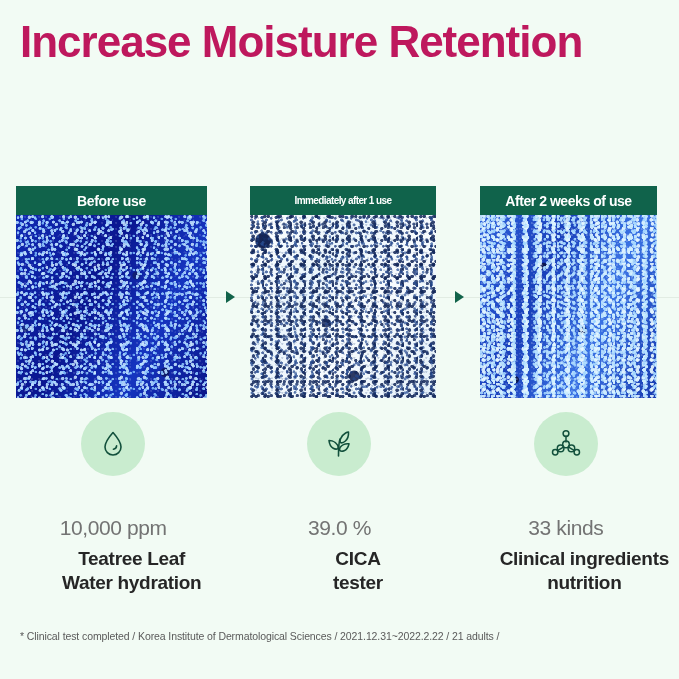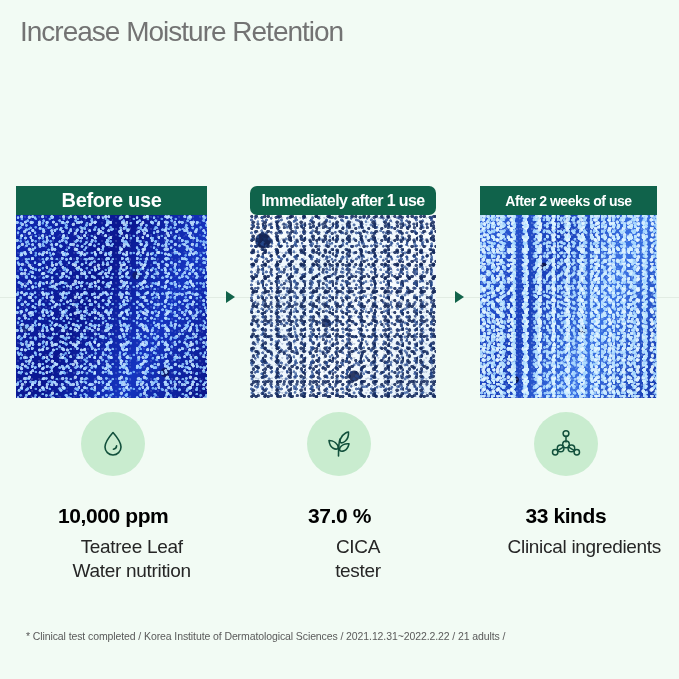--- a/index.html
+++ b/index.html
@@ -15,25 +15,25 @@
     overflow: hidden;
     position: relative;
   }
 
   
   .headline {
     position: absolute;
     left: 20px;
     top: 16px;
     width: 650px;
-    font-size: 28px;
-    font-weight: normal;
+    font-size: 44px;
+    font-weight: bold;
     line-height: 1.16;
     letter-spacing: -1.0px;
-    color: #737373;
+    color: #be185d;
   }
   .headline .line { display: block; white-space: nowrap; }
 
   
   .hrule {
     position: absolute;
     left: 0;
     top: 297px;
     width: 679px;
     height: 1px;
@@ -60,31 +60,31 @@
   .panel-3 { left: 480px; width: 177px; }
 
   .panel-label {
     position: absolute;
     left: 0;
     top: 0;
     width: 100%;
     height: 29px;
     background: #10634b;
     color: #ffffff;
-    font-size: 20px;
+    font-size: 14px;
     font-weight: bold;
     letter-spacing: -0.35px;
     display: flex;
     align-items: center;
     justify-content: center;
     box-sizing: border-box;
     z-index: 3;
     white-space: nowrap;
   }
-  .panel-2 .panel-label { font-size: 16px; letter-spacing: -0.6px; border-radius: 7px; }
+  .panel-2 .panel-label { font-size: 10px; letter-spacing: -0.6px; }
   .panel-3 .panel-label { font-size: 14px; letter-spacing: -0.45px; }
 
   .micro {
     position: absolute;
     left: 0;
     top: 29px;
     width: 100%;
     height: 183px;
     overflow: hidden;
   }
@@ -252,50 +252,49 @@
     width: 64px;
     height: 64px;
     border-radius: 50%;
     background: #c9eccf;
     display: flex;
     align-items: center;
     justify-content: center;
   }
   .stat-icon svg { display: block; }
   .stat-value {
-    margin-top: 28px;
+    margin-top: 40px;
     font-size: 21px;
-    font-weight: bold;
-    color: #000000;
+    font-weight: normal;
+    color: #737373;
     letter-spacing: -0.4px;
     white-space: nowrap;
   }
   .stat-desc {
     margin-top: 7px;
     font-size: 19px;
-    font-weight: 400;
+    font-weight: 700;
     color: #262626;
     line-height: 1.28;
     text-align: center;
     letter-spacing: -0.3px;
     margin-left: 37px;
   }
   .stat-desc span { display: block; white-space: nowrap; }
 
   
   .footnote {
     position: absolute;
     left: 20px;
     top: 628px;
     width: 645px;
     font-size: 10.5px;
     line-height: 1.55;
     color: #5a5a5a;
     letter-spacing: -0.1px;
-    margin-left: 6px;
   }
   .footnote span { display: block; white-space: nowrap; }
 </style>
 </head>
 <body>
 
 <div class="headline">
   <span class="line">Increase Moisture Retention</span>
 </div>
 
@@ -334,34 +333,34 @@
   <div class="stat">
     <div class="stat-icon">
       <svg width="34" height="34" viewBox="0 0 34 34" fill="none" stroke="#12503c" stroke-width="1.6" stroke-linecap="round" stroke-linejoin="round">
         <path d="M17 5.5 C17 5.5 9 14.5 9 20 a8 8 0 0 0 16 0 C25 14.5 17 5.5 17 5.5 Z"></path>
         <path d="M20.6 18.8 a3.6 3.6 0 0 1 -3.2 3.4"></path>
       </svg>
     </div>
     <div class="stat-value">10,000 ppm</div>
     <div class="stat-desc">
       <span>Teatree Leaf</span>
-      <span>Water nutrition</span>
+      <span>Water hydration</span>
     </div>
   </div>
 
   <div class="stat">
     <div class="stat-icon">
       <svg width="36" height="36" viewBox="0 0 36 36" fill="none" stroke="#12503c" stroke-width="1.6" stroke-linecap="round" stroke-linejoin="round">
         <path d="M17.5 30 C17.5 22 17.5 17 19 13"></path>
         <path d="M19.5 12.8 C22.5 6.5 27.5 6 27.5 6 C27.5 6 27.8 12 24.4 15 C21.6 17.5 19.3 16.6 19.3 16.6 C19.3 16.6 18.6 14.6 19.5 12.8 Z"></path>
         <path d="M16.6 19.2 C13.5 14.2 8 14.5 8 14.5 C8 14.5 8.6 20.3 12.2 22.3 C14.9 23.8 17 22.6 17 22.6 C17 22.6 17.4 20.7 16.6 19.2 Z"></path>
         <path d="M19.2 21.2 C22.4 17.2 28 17.8 28 17.8 C28 17.8 26.8 23.2 23.1 24.7 C20.4 25.8 18.6 24.4 18.6 24.4 C18.6 24.4 18.5 22.4 19.2 21.2 Z"></path>
       </svg>
     </div>
-    <div class="stat-value">37.0 %</div>
+    <div class="stat-value">39.0 %</div>
     <div class="stat-desc">
       <span>CICA</span>
       <span>tester</span>
     </div>
   </div>
 
   <div class="stat">
     <div class="stat-icon">
       <svg width="38" height="38" viewBox="0 0 38 38" fill="none" stroke="#12503c" stroke-width="1.5" stroke-linecap="round" stroke-linejoin="round">
         <line x1="19" y1="11" x2="19" y2="17"></line>
@@ -371,20 +370,21 @@
         <circle cx="19" cy="19.4" r="3.3"></circle>
         <circle cx="13.6" cy="23.4" r="3.3"></circle>
         <circle cx="24.4" cy="23.4" r="3.3"></circle>
         <circle cx="8.2" cy="27.2" r="2.7"></circle>
         <circle cx="29.8" cy="27.2" r="2.7"></circle>
       </svg>
     </div>
     <div class="stat-value">33 kinds</div>
     <div class="stat-desc">
       <span>Clinical ingredients</span>
+      <span>nutrition</span>
     </div>
   </div>
 
 </div>
 
 <div class="footnote">
   <span>* Clinical test completed / Korea Institute of Dermatological Sciences / 2021.12.31~2022.2.22 / 21 adults /</span>
 </div>
 
 </body></html>

